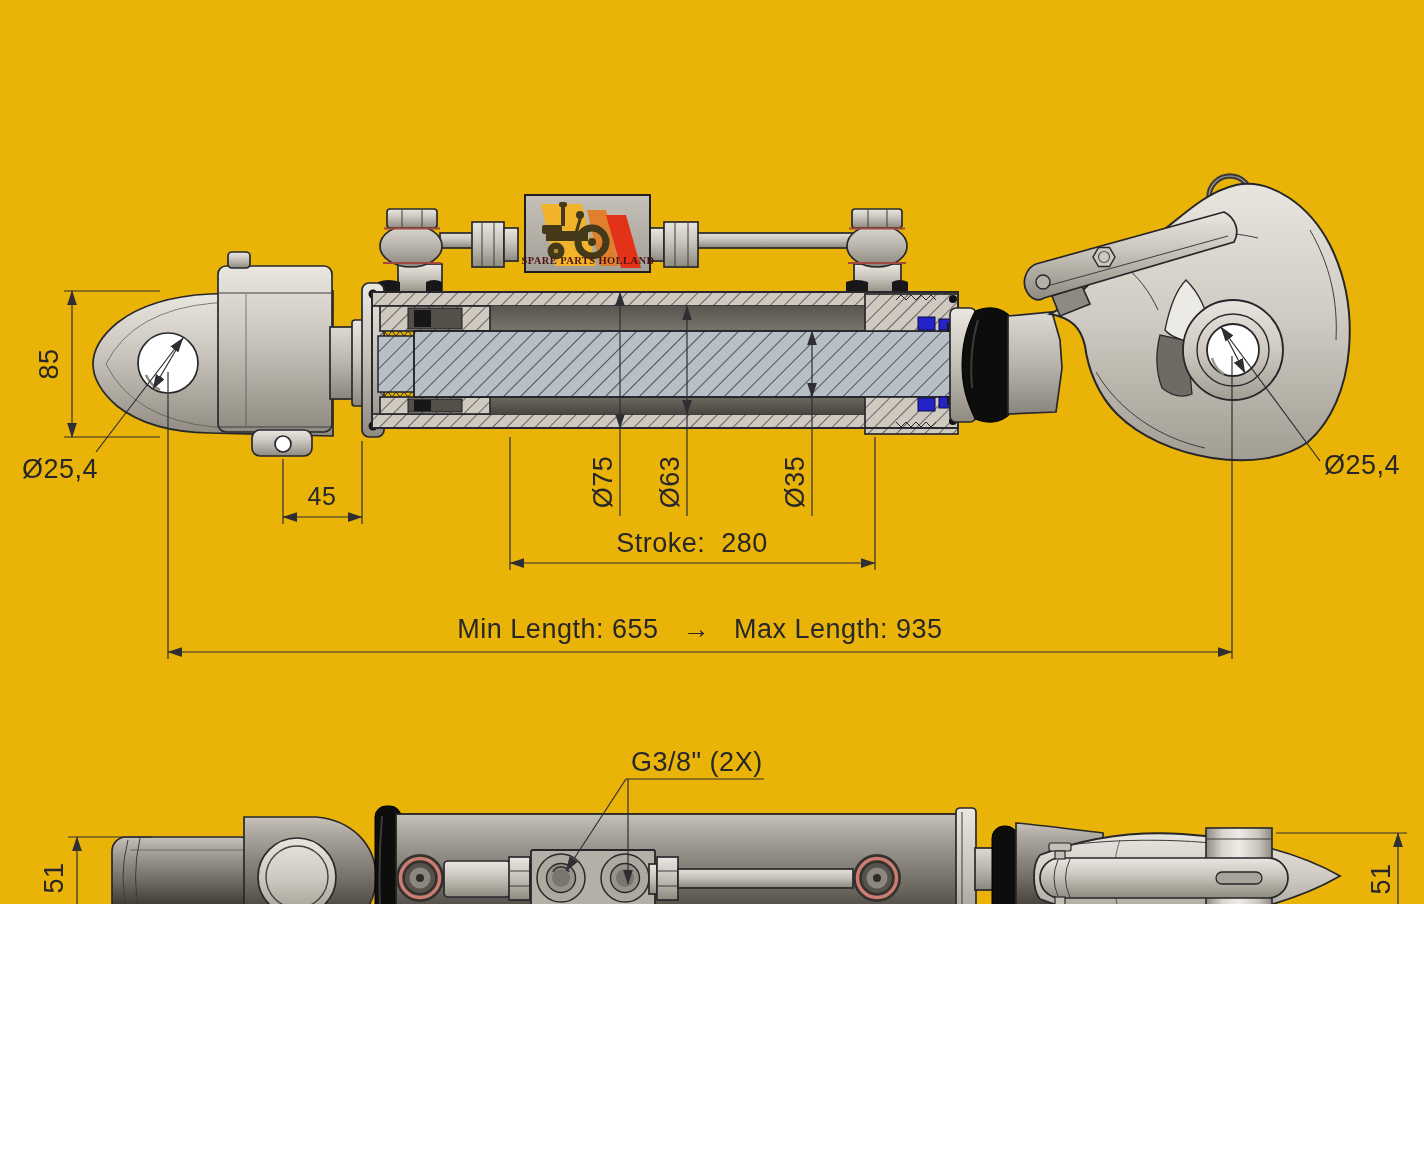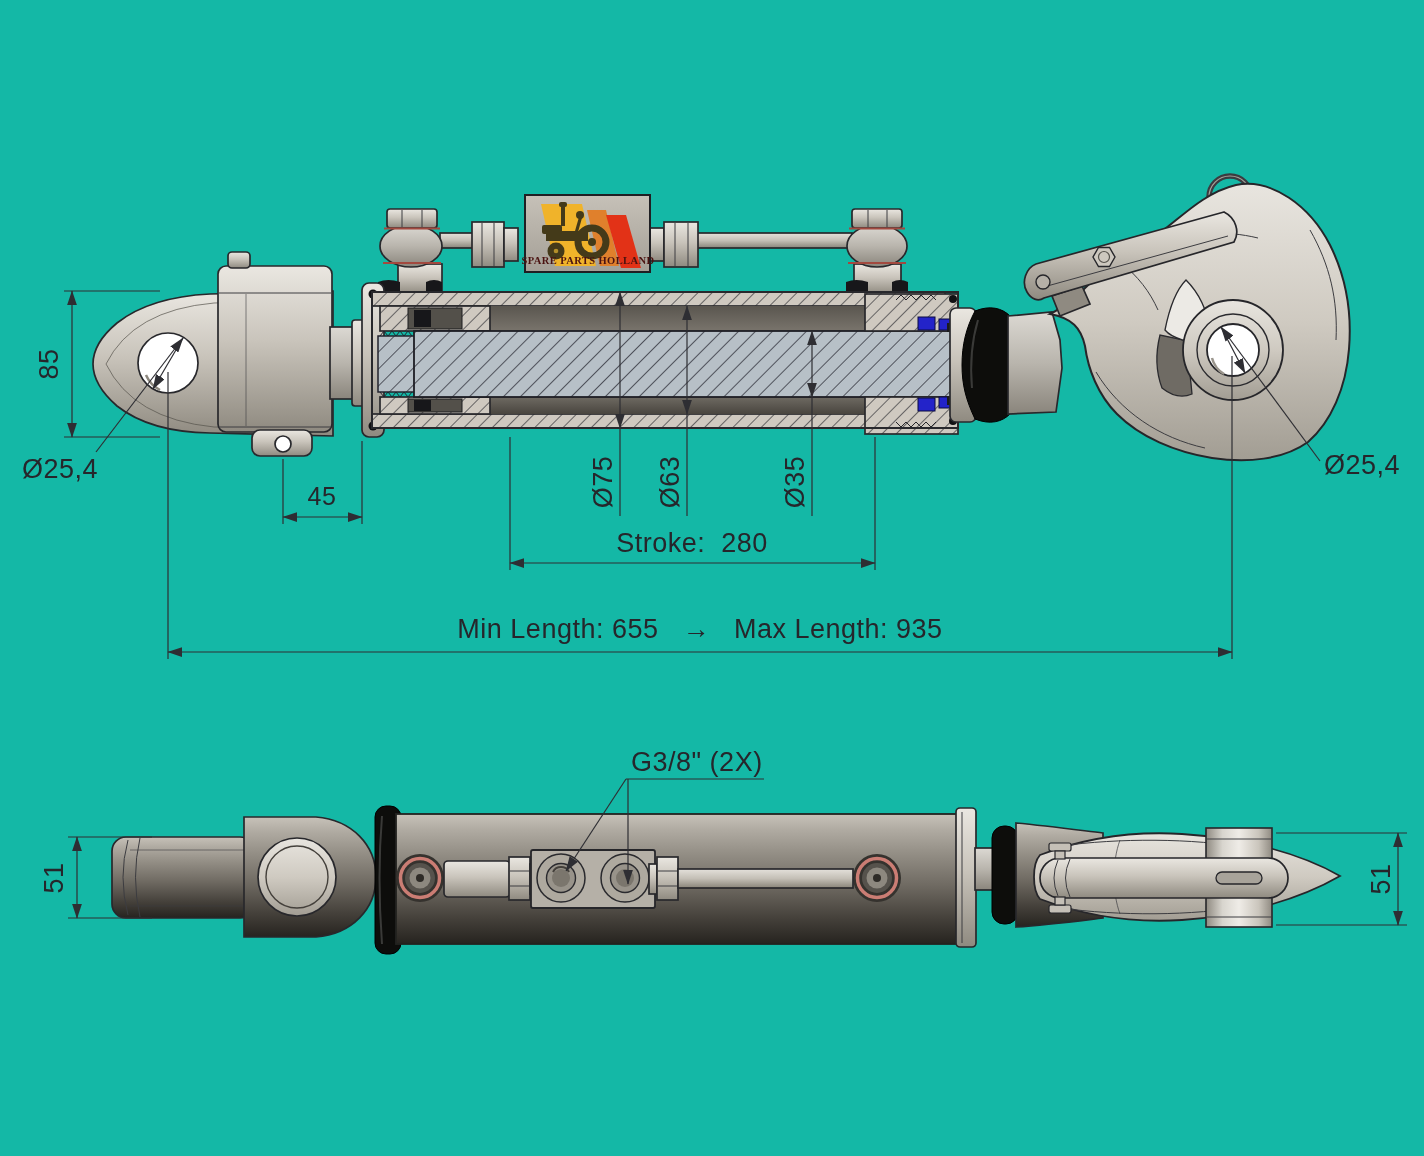--- a/index.html
+++ b/index.html
@@ -1,16 +1,16 @@
 <!DOCTYPE html>
 <html><head>
 <meta charset="utf-8">
 <style>
   html,body{margin:0;padding:0;background:#ffffff;}
-  .canvas{position:relative;width:1424px;height:1156px;background:#14b8a6;overflow:hidden;
+  .canvas{position:relative;width:1424px;height:904px;background:#eab308;overflow:hidden;
           font-family:"Liberation Sans",sans-serif;}
   svg{display:block;}
   .dim-text{font-size:27px;fill:#26262b;letter-spacing:0.5px;font-family:"Liberation Sans",sans-serif;white-space:pre;}
   .dim-text-sm{font-size:25px;fill:#26262b;letter-spacing:0.5px;font-family:"Liberation Sans",sans-serif;white-space:pre;}
   .brand-text{font-size:10.5px;font-weight:bold;letter-spacing:0.4px;fill:#4a1210;font-family:"Liberation Serif",serif;}
   .dl{stroke:#2e2e33;stroke-width:1.2;fill:none;}
   .pt{stroke:#28282c;stroke-width:1.7;}
   .tl{stroke:#3c3c40;stroke-width:1;fill:none;}
 </style>
 </head>

